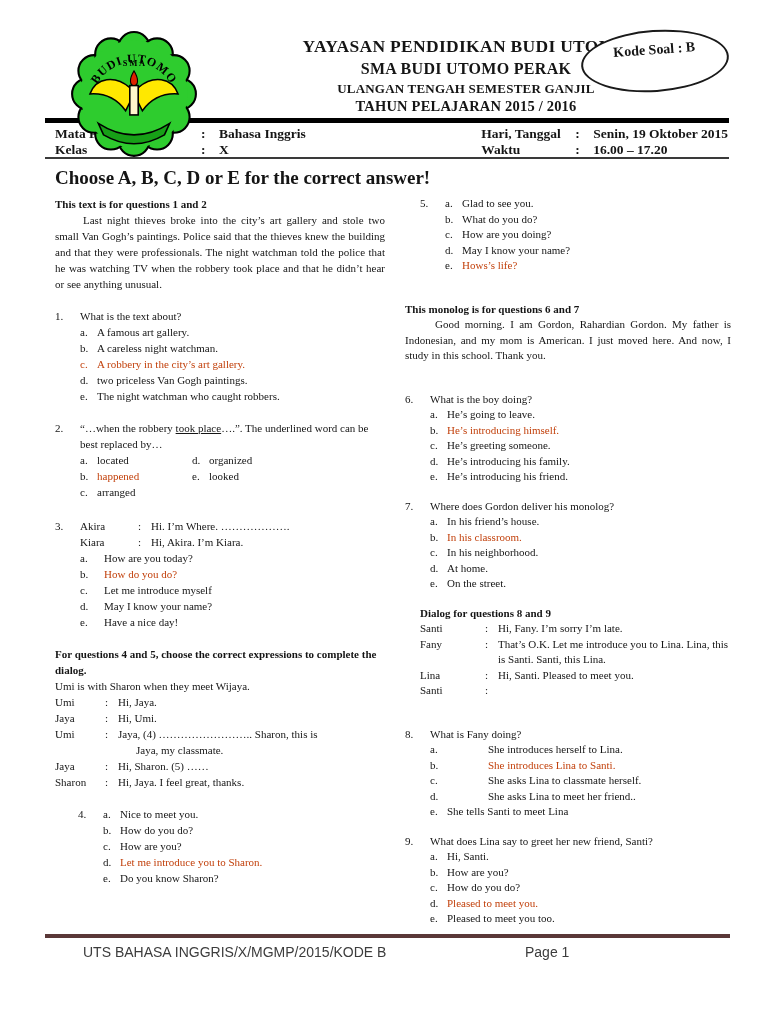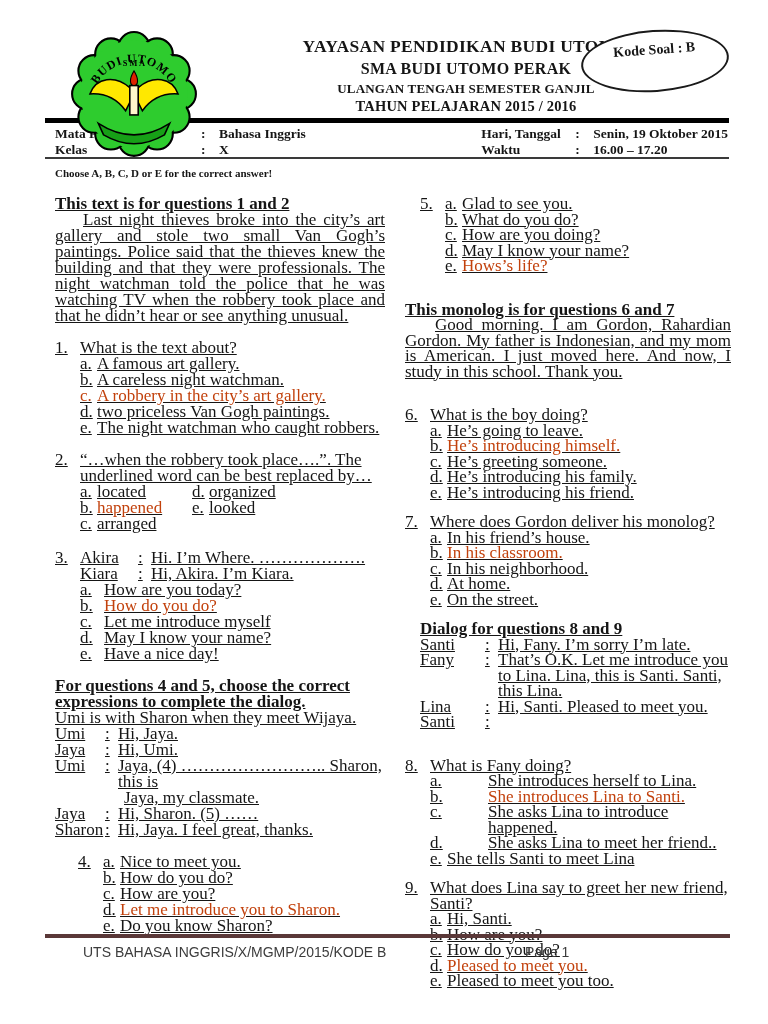--- a/index.html
+++ b/index.html
@@ -15,23 +15,23 @@
   .ht4{font-size:14.5px;letter-spacing:.2px;}
   .kode-oval{position:absolute;left:581px;top:30px;width:148px;height:62px;border:2px solid #1a1a1a;border-radius:50%;background:#fff;z-index:6;transform:rotate(-4deg);text-align:center;box-sizing:border-box;padding-top:10px;font-weight:bold;font-size:14px;}
   .rule-thick{position:absolute;left:45px;right:39px;top:118px;height:5px;background:#000;z-index:2;}
   .meta{position:absolute;left:55px;right:40px;top:126px;display:flex;justify-content:space-between;font-weight:bold;font-size:13.5px;line-height:15.5px;z-index:3;}
   .meta-grid{display:grid;grid-template-columns:auto auto auto;column-gap:8px;}
   .mg-left{grid-template-columns:138px 10px auto;}
   .mg-right{grid-template-columns:86px 10px auto;}
   .rule-thin{position:absolute;left:45px;right:39px;top:157px;border-top:2px solid #3a3a3a;}
 
   
-  .instruction{position:absolute;left:55px;top:167px;font-weight:bold;font-size:11px;}
+  .instruction{position:absolute;left:55px;top:167px;font-weight:bold;font-size:19px;}
   .columns{position:absolute;left:55px;top:196px;width:676px;display:flex;gap:20px;align-items:flex-start;}
-  .col{font-size:17px;text-decoration:underline;}
+  .col{font-size:11px;}
   .col-left{width:330px;line-height:16px;}
   .col-right{width:326px;line-height:15.5px;}
   .b{font-weight:bold;}
   .jp{text-align:justify;text-indent:28px;}
   .red{color:#c2410c;}
   .u{text-decoration:underline;}
   .q{display:flex;}
   .qn{width:25px;flex-shrink:0;}
   .qb{flex:1;min-width:0;}
   .opt{display:flex;}
@@ -40,21 +40,21 @@
   .ol-tab{width:58px;flex-shrink:0;}
   .ot{flex:1;min-width:0;}
   .ot1{width:95px;flex-shrink:0;}
   .optrow{display:flex;}
   .dl{display:flex;}
   .dn3{width:58px;flex-shrink:0;}
   .dn45{width:50px;flex-shrink:0;}
   .dn89{width:65px;flex-shrink:0;}
   .dc{width:13px;flex-shrink:0;}
   .dt{flex:1;min-width:0;}
-  .dt2{margin-left:6px;}
+  .dt2{margin-left:18px;}
   .mt12{margin-top:28px;}
   .mt14{margin-top:14px;}
   .mt16{margin-top:16px;}
   .mt18{margin-top:18px;}
   .ind15{margin-left:15px;}
   .ind23{margin-left:23px;}
 
   
   .footer-rule{position:absolute;left:45px;right:38px;top:934px;height:4px;background:#5a3838;}
   .footer{position:absolute;left:55px;right:40px;top:944px;font-family:"Liberation Sans","DejaVu Sans",sans-serif;font-size:14px;color:#3c3c3c;margin-left:28px;}
@@ -401,21 +401,21 @@
           <div class="opt">
               <span class="ol-tab">a.</span>
               <span class="ot">She introduces herself to Lina.</span>
             </div>
           <div class="opt">
               <span class="ol-tab">b.</span>
               <span class="ot red">She introduces Lina to Santi.</span>
             </div>
           <div class="opt">
               <span class="ol-tab">c.</span>
-              <span class="ot">She asks Lina to introduce happened.</span>
+              <span class="ot">She asks Lina to classmate herself.</span>
             </div>
           <div class="opt">
               <span class="ol-tab">d.</span>
               <span class="ot">She asks Lina to meet her friend..</span>
             </div>
           <div class="opt">
               <span class="ol">e.</span>
               <span class="ot">She tells Santi to meet Lina</span>
             </div>
         </div>

